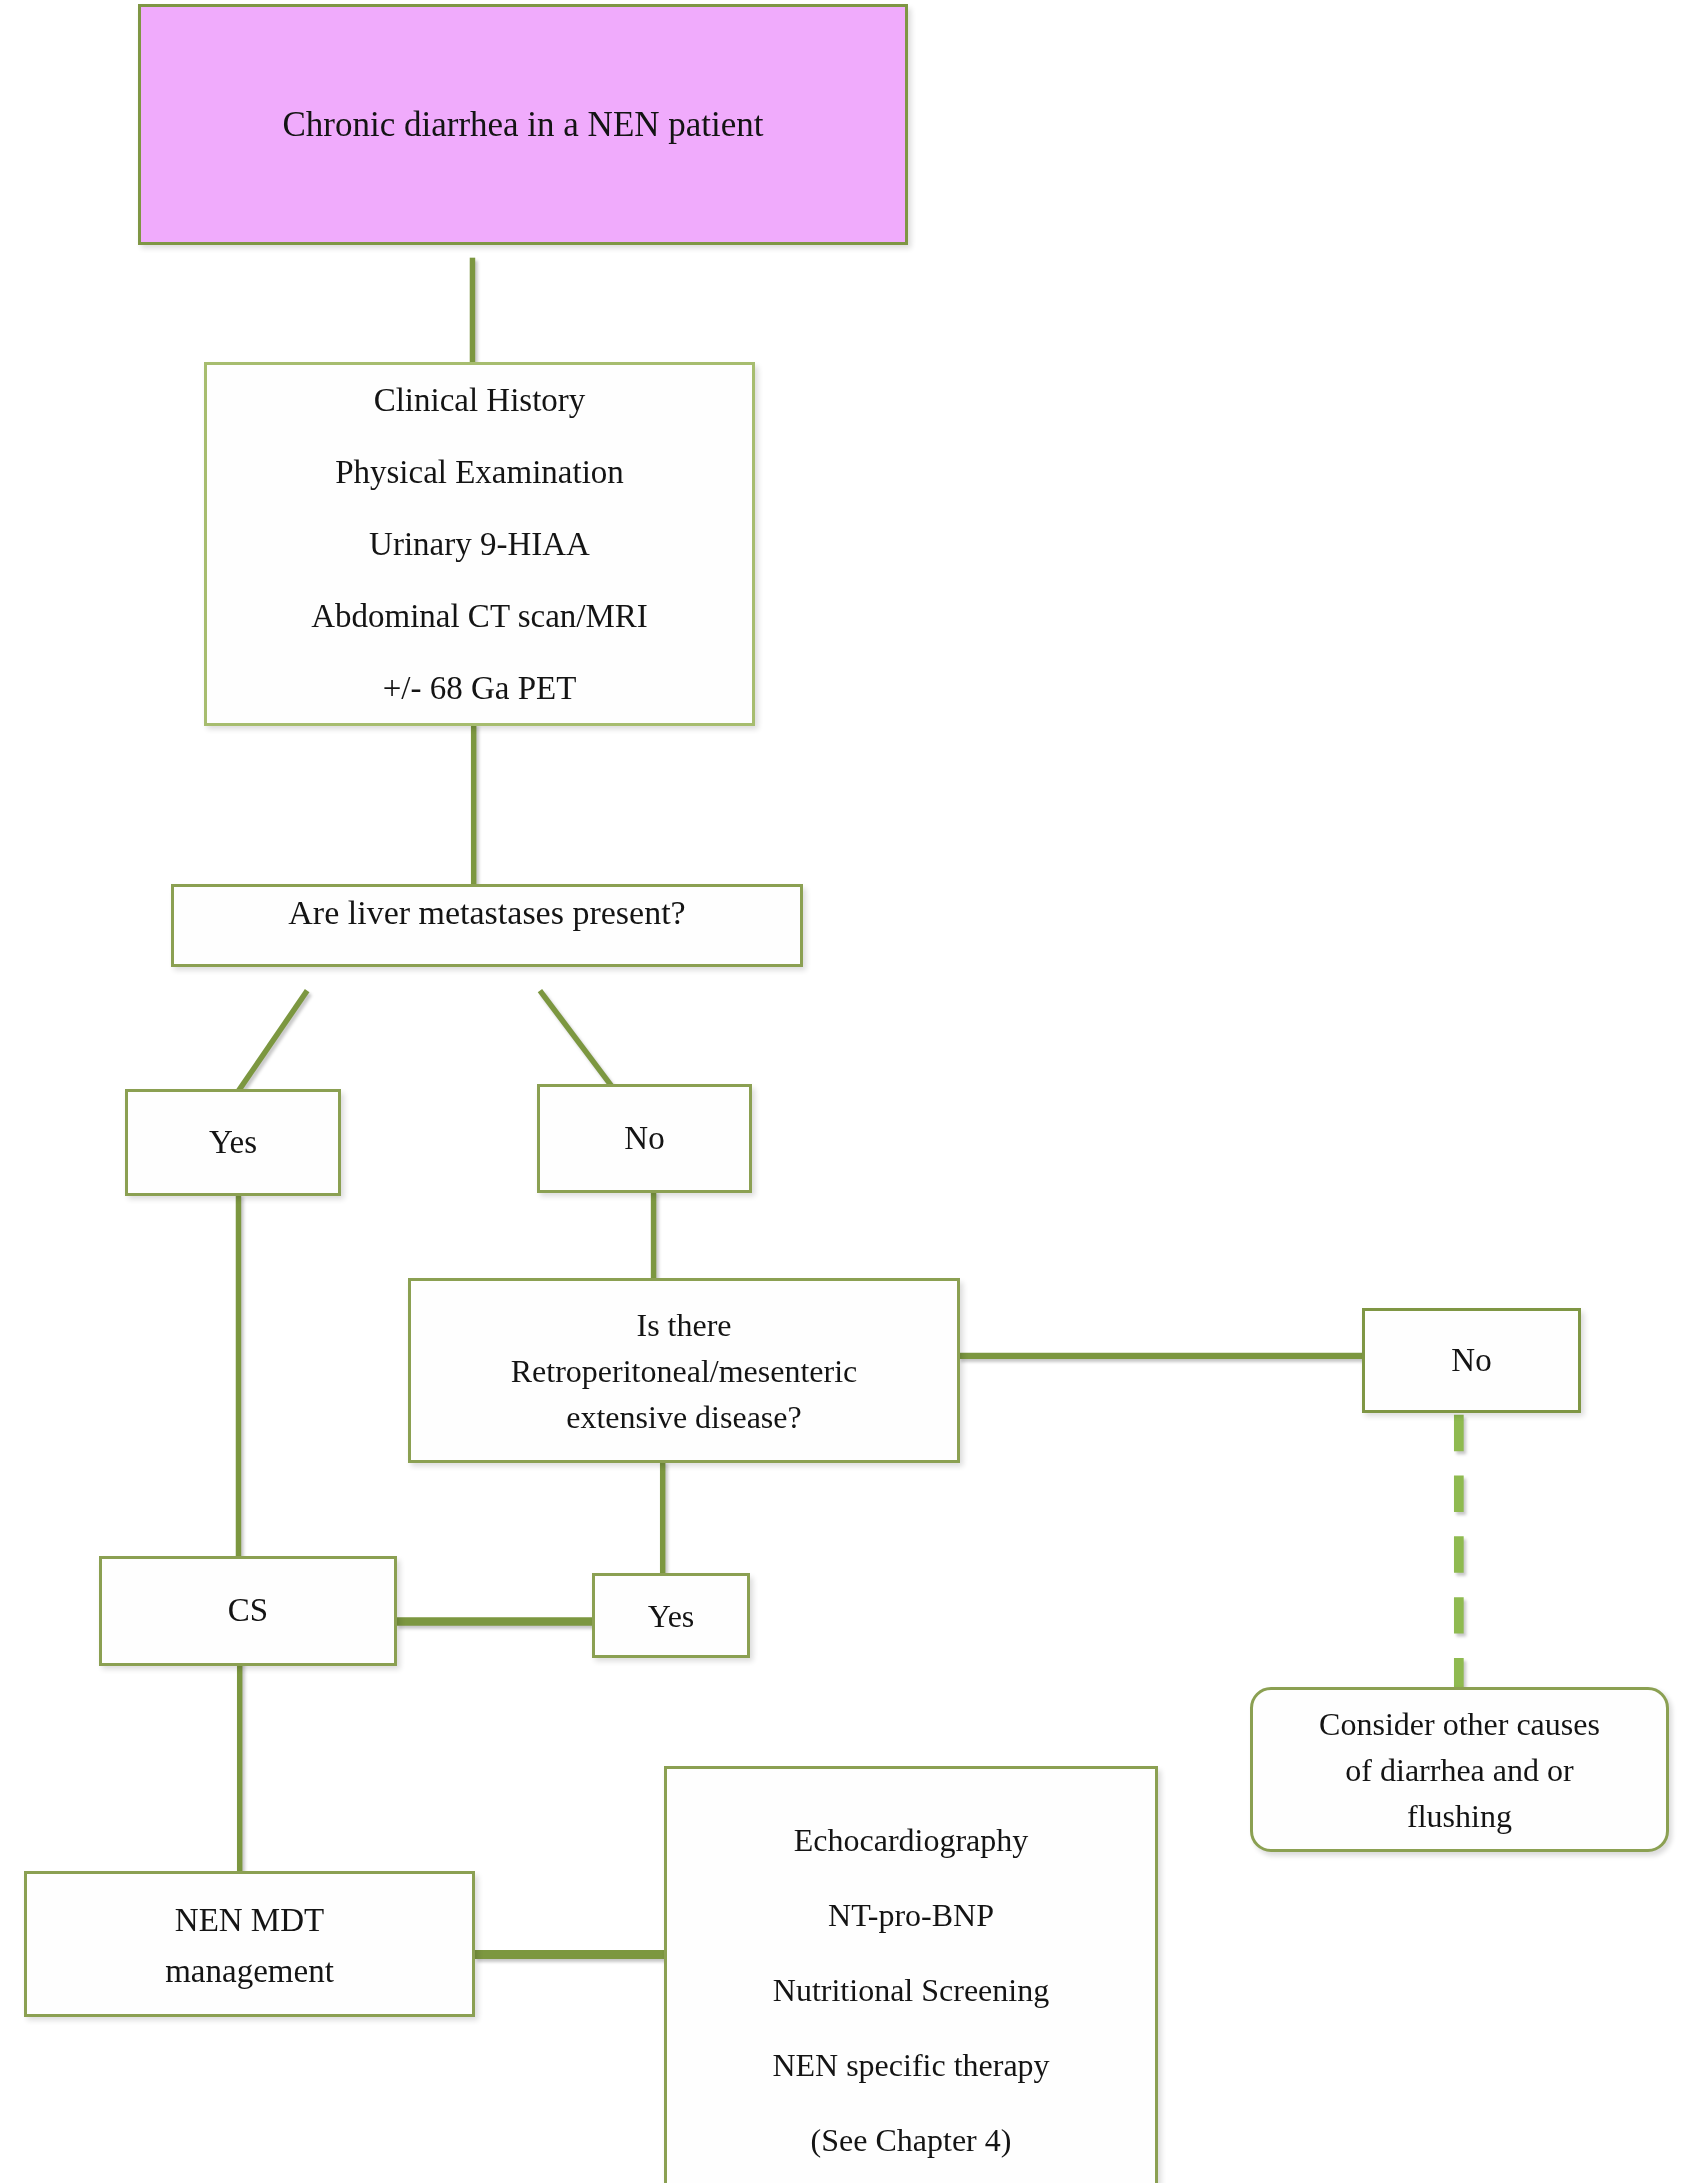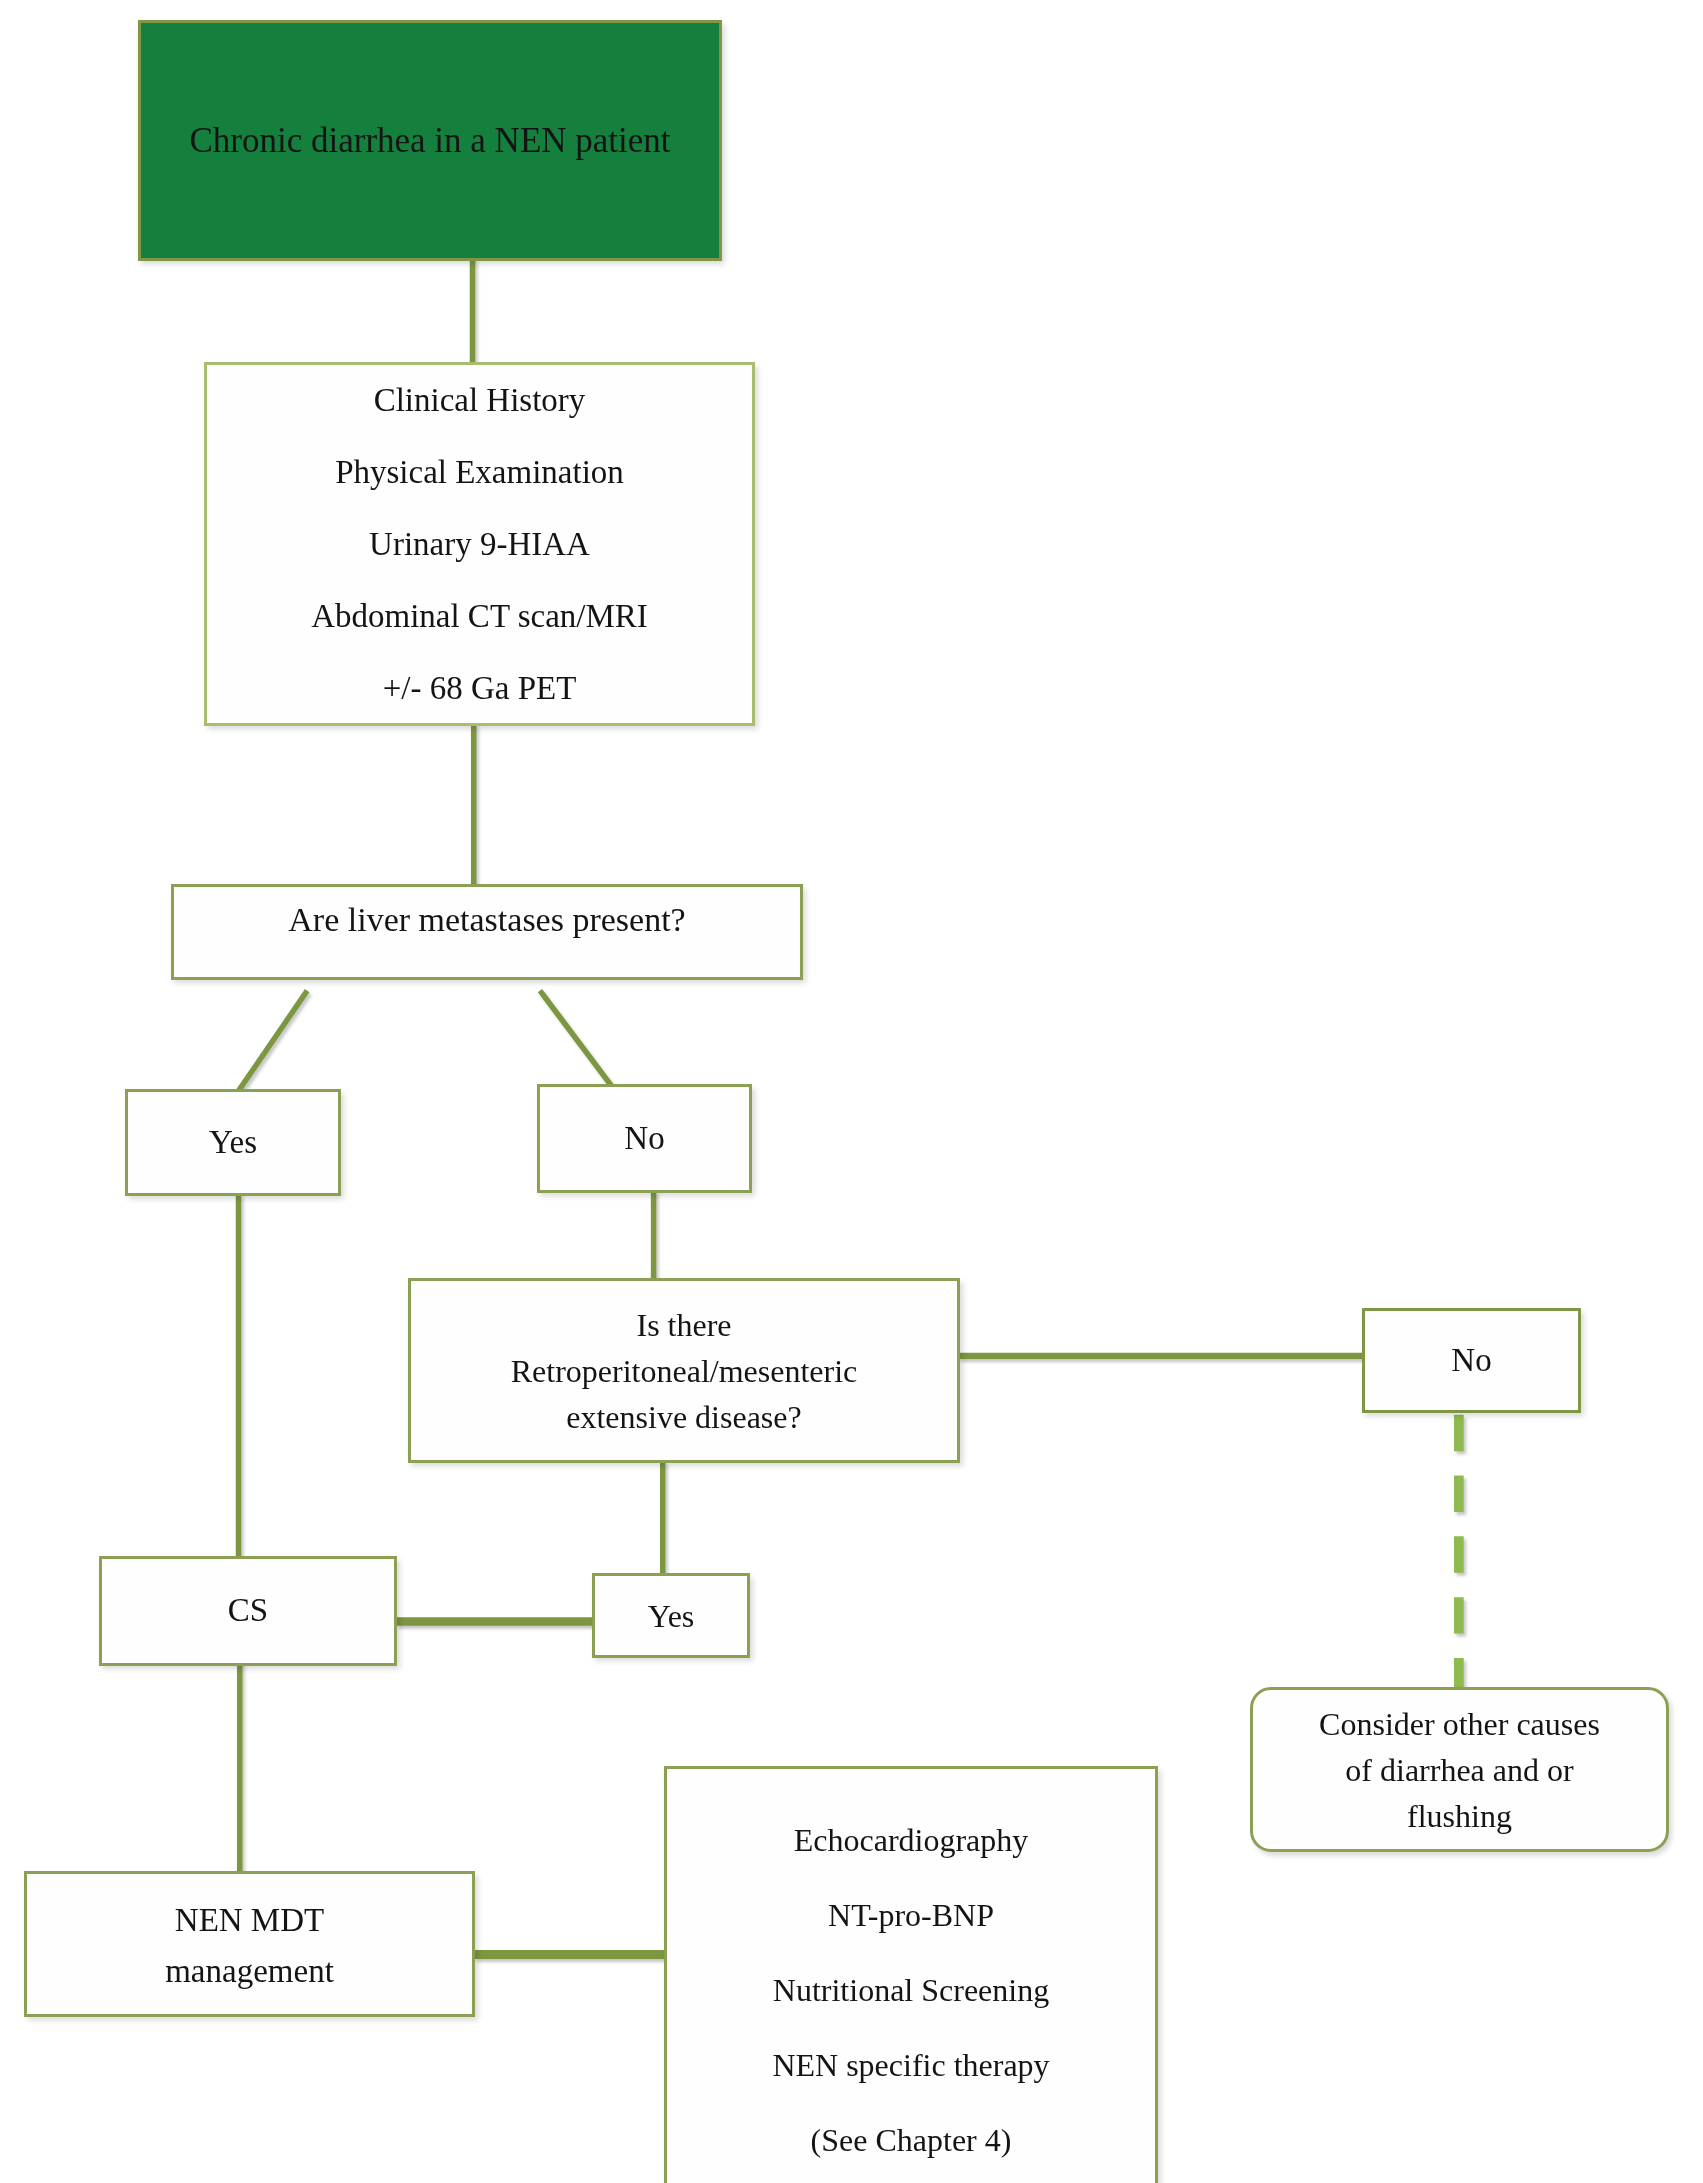--- a/index.html
+++ b/index.html
@@ -34,33 +34,33 @@
     display: flex;
     flex-direction: column;
     align-items: center;
     justify-content: center;
     text-align: center;
     line-height: 1.25;
   }
   .box .ln { display: block; width: 100%; }
 
   .b-start {
-    left: 138px; top: 20px; width: 584px; height: 241px;
-    background: #15803d;
+    left: 138px; top: 4px; width: 770px; height: 241px;
+    background: #f0abfc;
     border-color: #7f9644;
     font-size: 35px;
   }
   .b-workup {
     left: 204px; top: 362px; width: 551px; height: 364px;
     border-color: #a7bd6f;
     font-size: 33px;
   }
   .b-workup .ln { line-height: 72px; }
   .b-qliver {
-    left: 171px; top: 884px; width: 632px; height: 96px;
+    left: 171px; top: 884px; width: 632px; height: 83px;
     font-size: 34px;
     padding-bottom: 24px;
   }
   .b-yes1 { left: 125px; top: 1089px; width: 216px; height: 107px; font-size: 33px; }
   .b-no1  { left: 537px; top: 1084px; width: 215px; height: 109px; font-size: 33px; }
   .b-qretro {
     left: 408px; top: 1278px; width: 552px; height: 185px;
     font-size: 32px;
   }
   .b-qretro .ln { line-height: 46px; }

